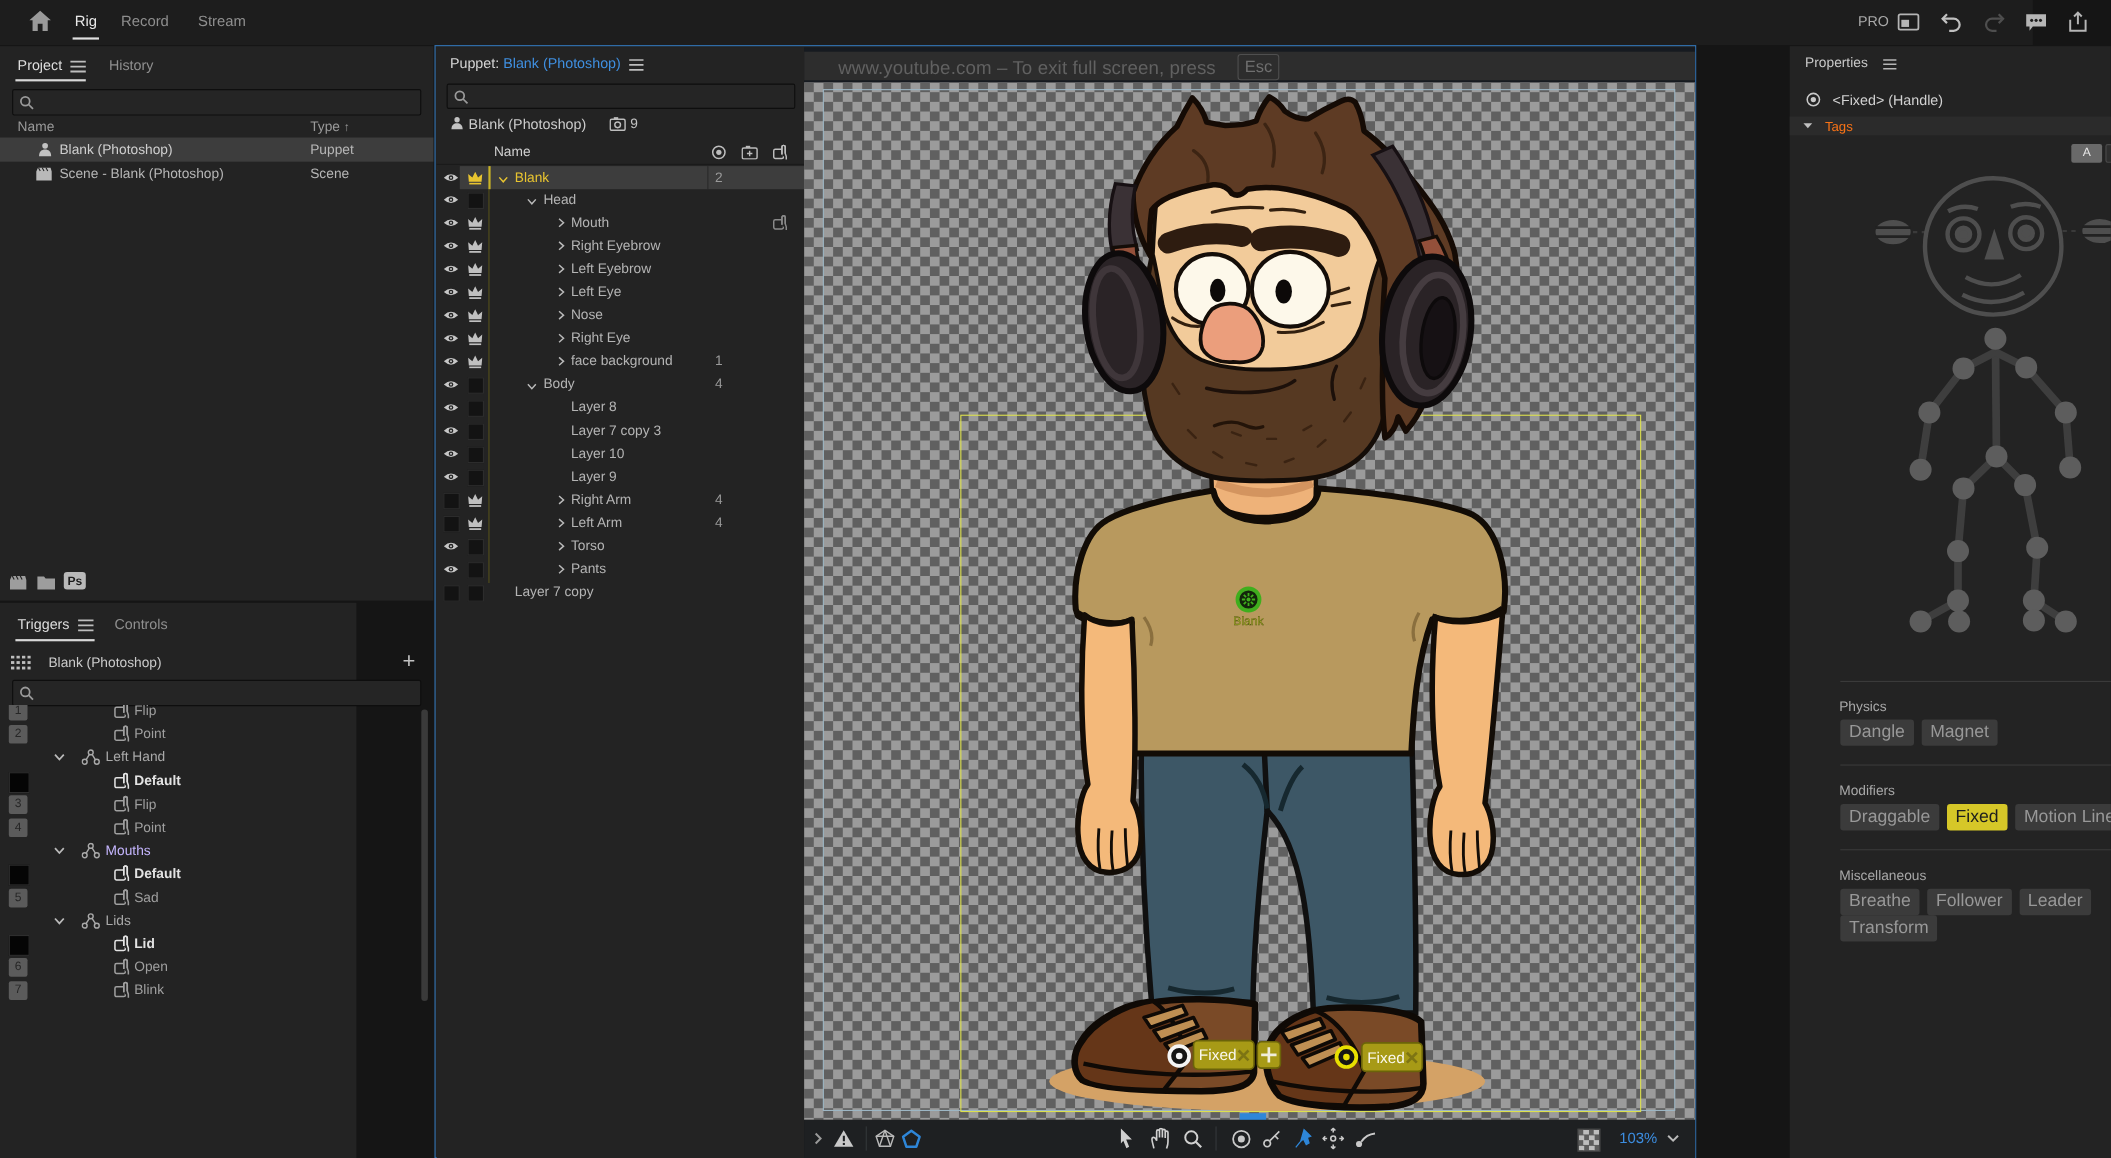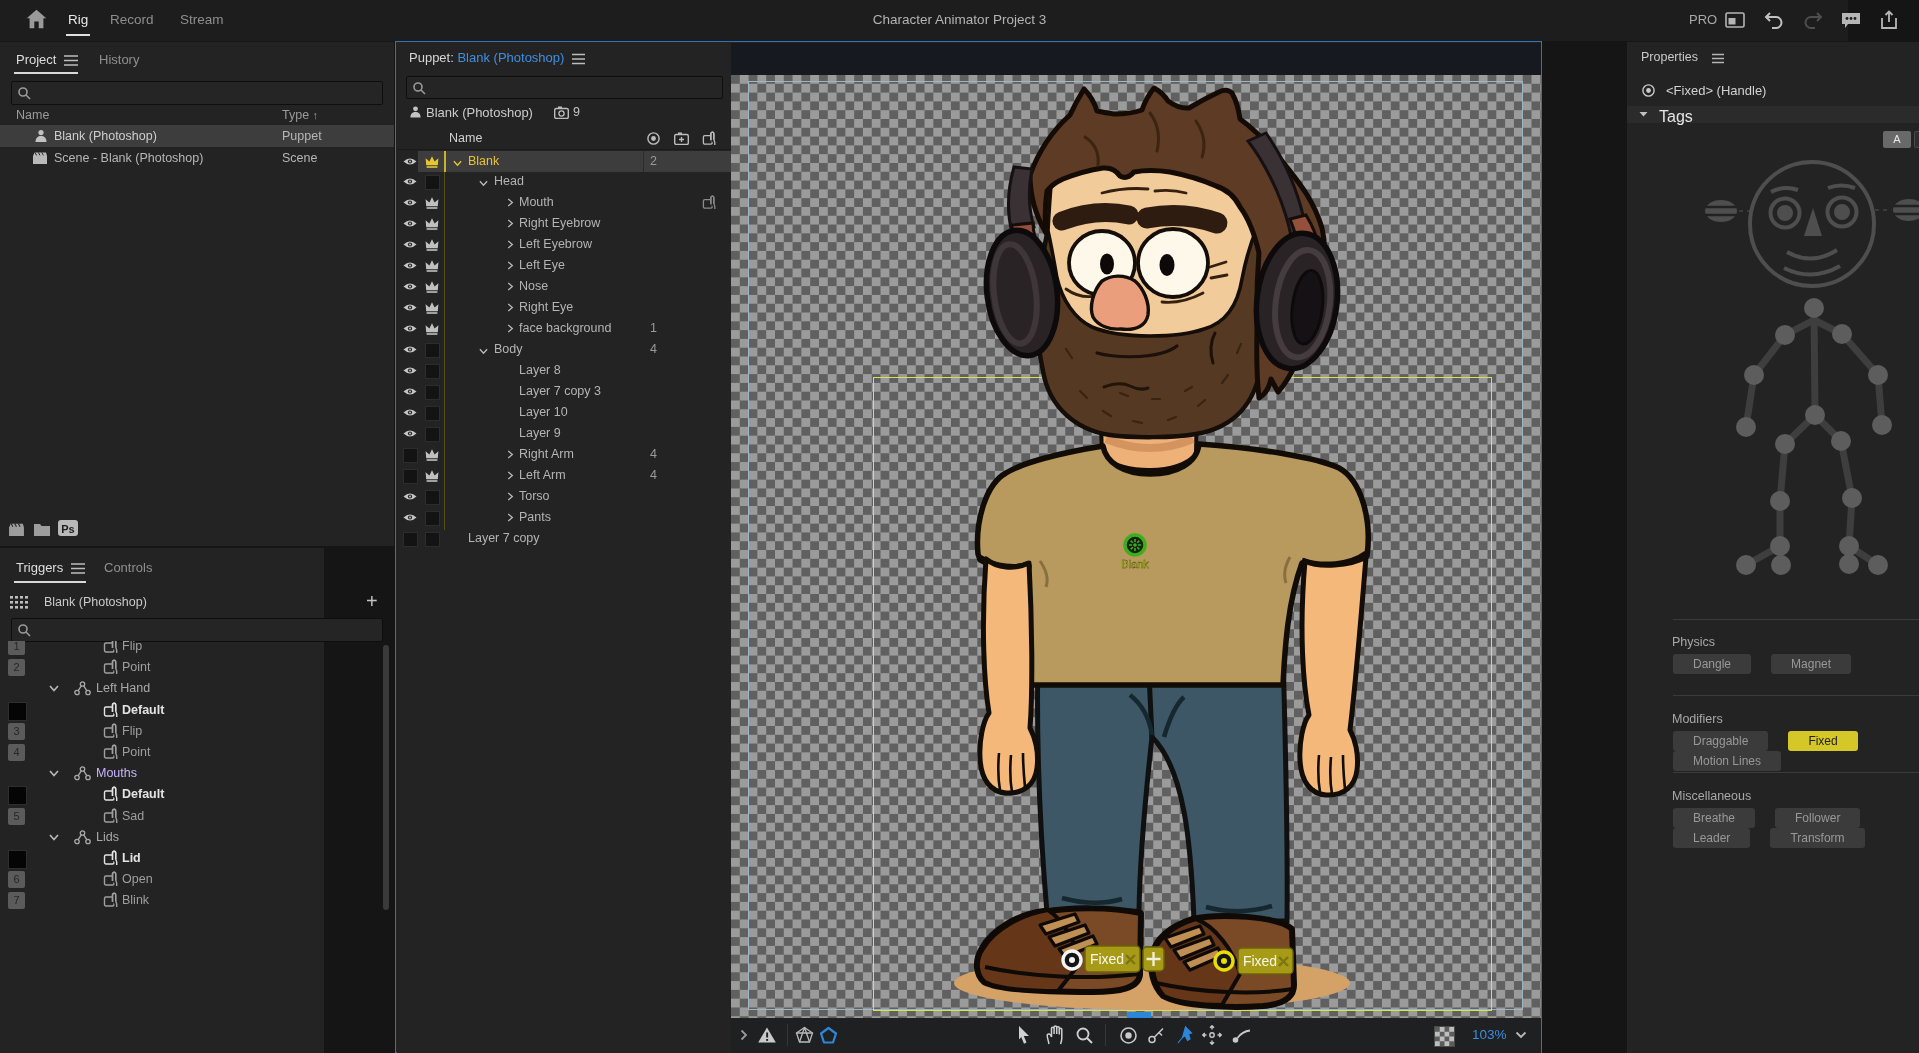--- a/index.html
+++ b/index.html
@@ -39,36 +39,35 @@
 .chev{position:absolute;top:6px;width:9px;height:9px;}
 
 #canvas{position:absolute;left:335px;top:1px;width:810px;height:1010px;background:#161a20;overflow:hidden;}
 #ytbar{position:absolute;left:0;top:4px;width:810px;height:26px;background:#2d2d2d;}
 #checker{position:absolute;left:0;top:32px;width:811px;height:943px;background-color:#606060;background-image:conic-gradient(#9b9b9b 25%,#606060 0 50%,#9b9b9b 0 75%,#606060 0);background-size:17.6px 17.6px;}
 #scenebox{position:absolute;left:17px;top:38px;width:773px;height:927px;border:1px solid #9db6c4;}
 #selbox{position:absolute;left:142px;top:334px;width:617px;height:632px;border:1.5px solid #dde04e;}
 #canvtool{position:absolute;left:0;top:975px;width:811px;height:35px;background:#1e2022;}
 
 #rp{left:1627px;top:42px;width:343px;height:1011px;}
-.chip{display:inline-block;background:#3b3b3b;border-radius:3px;color:#989898;font-size:12px;padding:3px 20px;margin-right:20px;}
+.chip{display:inline-block;background:#3b3b3b;border-radius:3px;color:#989898;font-size:16px;padding:3px 8px;margin-right:7px;}
 .chip.sel{background:#d6c728;color:#1d1d1d;}
 .seclabel{position:absolute;font-size:12.5px;color:#a8a8a8;}
 .secline{position:absolute;left:46px;width:300px;height:1px;background:#3a3a3a;}
 </style>
 </head>
 <body>
 <div id="app">
   <div id="topbar">
     <svg class="ticon" style="left:25px;top:8px" width="23" height="23" viewBox="0 0 20 20">
         <path d="M10 1.5 L18.5 9 L16 9 L16 17.5 L11.9 17.5 L11.9 11.8 L8.1 11.8 L8.1 17.5 L4 17.5 L4 9 L1.5 9 Z" fill="#9a9a9a"></path>
       </svg>
     <div class="tab active" style="left:68px">Rig</div>
     <div class="tab" style="left:110px">Record</div>
     <div class="tab" style="left:180px">Stream</div>
-    <div id="title">Character Animator Project 3</div>
     <div class="tab" style="left:1689px;font-size:13px;color:#a8a8a8">PRO</div>
     <svg class="ticon" style="left:1724px" width="22" height="22" viewBox="0 0 22 22">
         <rect x="2" y="4" width="18" height="14" rx="1.5" fill="none" stroke="#b5b5b5" stroke-width="1.6"></rect>
         <rect x="4.5" y="9" width="7" height="6.5" fill="#b5b5b5"></rect>
       </svg>
     <svg class="ticon" style="left:1763px" width="22" height="22" viewBox="0 0 22 22">
         <path d="M7 4 L3 8 L7 12" fill="none" stroke="#c0c0c0" stroke-width="2"></path>
         <path d="M3.4 8 H13 a5.5 5.5 0 0 1 0 11 H9" fill="none" stroke="#c0c0c0" stroke-width="2"></path>
       </svg>
     <svg class="ticon" style="left:1802px" width="22" height="22" viewBox="0 0 22 22">
@@ -762,20 +761,24 @@
           <path d="M1153.5 951 v14 M1146.5 958 h14" stroke="#f0edda" stroke-width="2.4"></path>
         </g>
         <circle cx="1224" cy="960" r="9" fill="#151515" stroke="#e8df00" stroke-width="3.4"></circle>
         <circle cx="1224" cy="960" r="3" fill="#e8df00"></circle>
         <g>
           <rect x="1238" y="947" width="55" height="26" rx="4" fill="#a79a16" stroke="#6b6309" stroke-width="1.5"></rect>
           <text x="1260" y="965" font-family="Liberation Sans, sans-serif" font-size="14" fill="#faf8ee" text-anchor="middle">Fixed</text>
           <path d="M1279 956 l9 9 M1288 956 l-9 9" stroke="#7d7413" stroke-width="2.4"></path>
         </g>
       </svg>
+      <div id="ytbar">
+        <div class="abs" style="left:31px;top:5px;font-size:17px;color:#616161;letter-spacing:0.1px">www.youtube.com – To exit full screen, press</div>
+        <div class="abs" style="left:394px;top:2px;width:36px;height:22px;border:1px solid #4f4f4f;border-radius:3px;color:#6f6f6f;font-size:15px;text-align:center;line-height:22px">Esc</div>
+      </div>
       <div class="abs" style="left:396px;top:969px;width:24px;height:7px;background:#2e86d8"></div>
       <div id="canvtool">
         <svg class="abs" style="left:9px;top:11px" width="8" height="12" viewBox="0 0 8 12">
             <path d="M1.5 1.5 L6 6 L1.5 10.5" fill="none" stroke="#9a9a9a" stroke-width="1.8"></path>
           </svg>
         <svg class="abs" style="left:26px;top:8px" width="20" height="18" viewBox="0 0 20 18">
             <path d="M10 1.5 L18.8 16.5 H1.2 Z" fill="#c9c9c9"></path>
             <rect x="9.2" y="6.5" width="1.9" height="5" fill="#1e2022"></rect>
             <rect x="9.2" y="13" width="1.9" height="1.9" fill="#1e2022"></rect>
           </svg>
@@ -834,21 +837,21 @@
       </svg>
     <svg class="abs" style="left:14px;top:41px" width="15" height="15" viewBox="0 0 15 15">
         <circle cx="7.5" cy="7.5" r="5.6" fill="none" stroke="#c9c9c9" stroke-width="1.4"></circle>
         <circle cx="7.5" cy="7.5" r="2.4" fill="#c9c9c9"></circle>
       </svg>
     <div class="abs" style="left:39px;top:41px;font-size:13px;color:#d2d2d2">&lt;Fixed&gt; (Handle)</div>
     <div class="abs" style="left:0;top:64px;width:375px;height:17px;background:#2b2b2b">
       <svg class="abs" style="left:12px;top:5px" width="9" height="7" viewBox="0 0 9 7">
           <path d="M0.5 1 L4.5 5.5 L8.5 1" fill="#c0c0c0"></path>
         </svg>
-      <div class="abs" style="left:32px;top:2px;font-size:16px;color:#e5e5e5">Tags</div>
+      <div class="abs" style="left:32px;top:2px;font-size:12px;color:#f97316">Tags</div>
     </div>
     <div class="abs" style="left:256px;top:89px;width:28px;height:17px;background:#696969;border-radius:2px;color:#e8e8e8;font-size:11px;text-align:center;line-height:17px">A</div>
     <div class="abs" style="left:287px;top:89px;width:28px;height:17px;background:#2e2e2e;border:1px solid #4a4a4a;border-radius:2px;box-sizing:border-box">
       <svg class="abs" style="left:7px;top:3px" width="13" height="10" viewBox="0 0 13 10">
           <g fill="#9a9a9a">
             <rect x="1" y="0" width="2.6" height="2.6"></rect>
             <rect x="9.4" y="0" width="2.6" height="2.6"></rect>
             <path d="M1 6 Q6.5 11 12 6 L12 8 Q6.5 12.5 1 8 Z"></path>
           </g>
         </svg>

